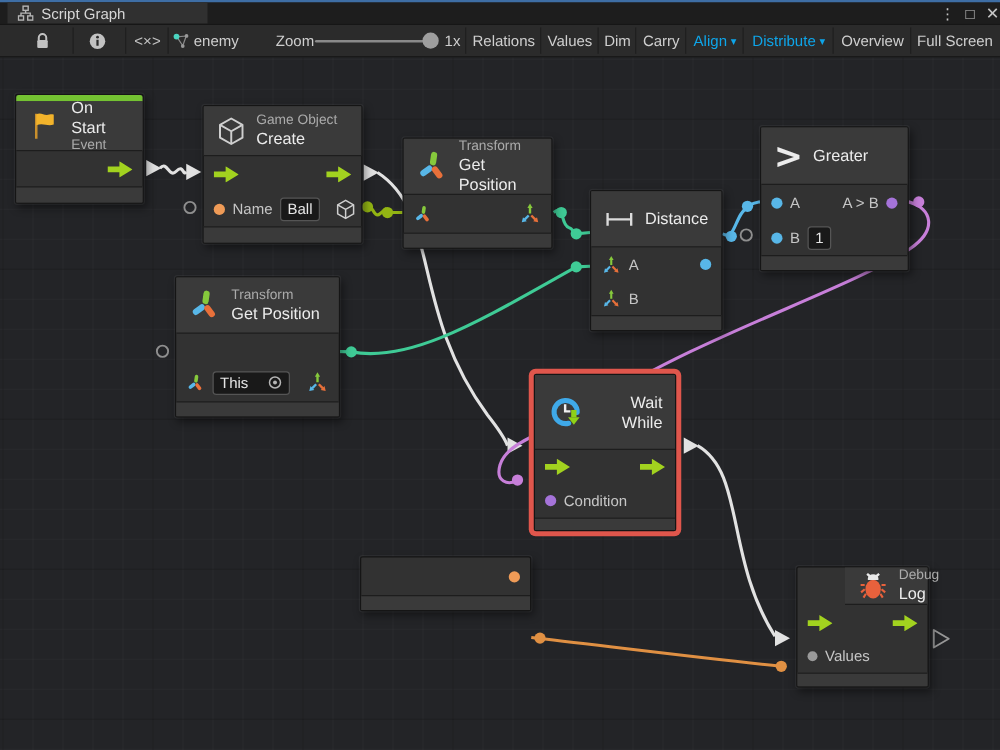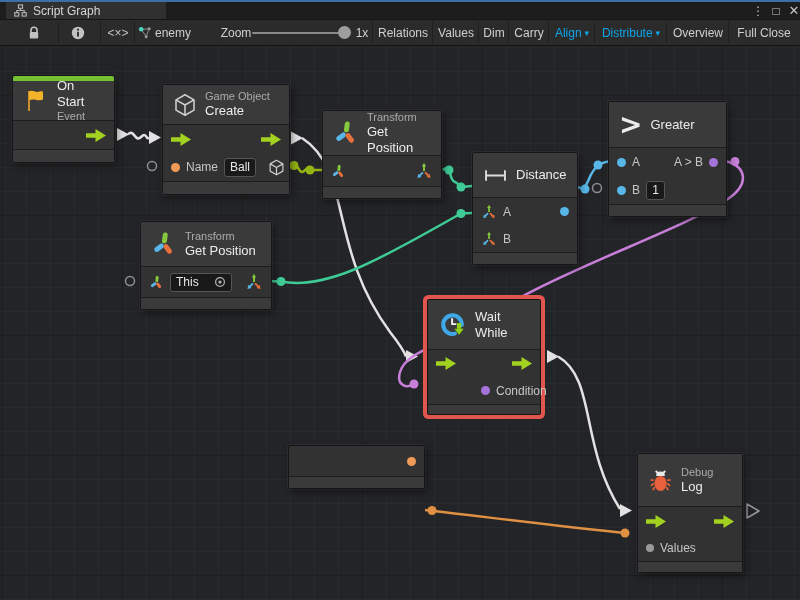--- a/index.html
+++ b/index.html
@@ -121,21 +121,21 @@
         <span style="font-size:9px;">▾</span>
     </div>
     <div class="tsep" style="left:594px;"></div>
     <div class="tbtn disabled" style="left:596px;width:70px;">
       <span>Distribute</span>
         <span style="font-size:9px;">▾</span>
     </div>
     <div class="tsep" style="left:666px;"></div>
     <div class="tbtn" style="left:668px;width:60px;">Overview</div>
     <div class="tsep" style="left:728px;"></div>
-    <div class="tbtn" style="left:730px;width:68px;">Full Close</div>
+    <div class="tbtn" style="left:730px;width:68px;">Full Screen</div>
   </div>
 
   <div id="canvas"></div>
 
   <svg id="wires">
 
     <polygon points="117,128 117,141 129,134.5" fill="#e2e2e2"></polygon>
     <path d="M128,134.5 C134,128 135,143 141,137 S146,141 149,137.5" stroke="#e2e2e2" stroke-width="2.5" fill="none"></path>
     <polygon points="149,131 149,144 161,137.5" fill="#e2e2e2"></polygon>
 
@@ -341,21 +341,21 @@
           <rect x="8.9" y="1.2" width="4.2" height="9.2" rx="2.1" fill="#86c93c" transform="rotate(8 11 11)"></rect>
           <rect x="8.9" y="11.6" width="4.2" height="9.2" rx="2.1" fill="#58b7e8" transform="rotate(53 11 11)"></rect>
           <rect x="8.9" y="11.6" width="4.2" height="9.2" rx="2.1" fill="#e8703a" transform="rotate(-37 11 11)"></rect>
         </svg>
       </span>
       <div>
         <div class="ncat">Transform</div>
         <div class="ntitle">Get Position</div>
       </div>
     </div>
-    <div class="nrow" style="height:30px;">
+    <div class="nrow" style="height:30px;margin-top:24px;">
       <span style="display:flex;">
         <svg width="15" height="15" viewBox="0 0 22 22">
           <rect x="8.9" y="1.2" width="4.2" height="9.2" rx="2.1" fill="#86c93c" transform="rotate(8 11 11)"></rect>
           <rect x="8.9" y="11.6" width="4.2" height="9.2" rx="2.1" fill="#58b7e8" transform="rotate(53 11 11)"></rect>
           <rect x="8.9" y="11.6" width="4.2" height="9.2" rx="2.1" fill="#e8703a" transform="rotate(-37 11 11)"></rect>
         </svg>
       </span>
       <span class="field" style="width:62px;justify-content:space-between;">
         <span>This</span>
         <svg width="12" height="12" viewBox="0 0 12 12">
@@ -372,57 +372,57 @@
             <path d="M2.3 15 L3.2 11.2 L6.1 14.1 Z" fill="#58b7e8"></path>
           <path d="M9.5 9.8 L12.6 12.9" stroke="#e8703a" stroke-width="1.8"></path>
             <path d="M14.7 15 L13.8 11.2 L10.9 14.1 Z" fill="#e8703a"></path>
         </svg>
       </span>
     </div>
     <div class="nfooter" style="height:12px;"></div>
   </div>
 
   <div class="node selected" style="left:427px;top:299px;width:114px;">
-    <div class="nheader" style="height:50px;">
+    <div class="nheader" style="height:60px;text-align:right;">
       <span style="display:flex;">
         <svg width="29" height="29" viewBox="0 0 30 30">
           <path d="M24.6 15.5 A 9.6 9.6 0 1 0 17.5 24.4" stroke="#3fa9e8" stroke-width="4.2" fill="none" stroke-linecap="round"></path>
           <path d="M14.6 8.6 V14.6 H19" stroke="#f0f0f0" stroke-width="2" fill="none"></path>
           <path d="M21.8 13.5 V19.5" stroke="#8fd117" stroke-width="4.4"></path>
           <path d="M21.8 25.6 L17 19.4 H26.6 Z" fill="#8fd117"></path>
         </svg>
       </span>
       <div class="ntitle">Wait While</div>
     </div>
     <div class="nrow" style="height:27px;">
       <svg class="flow" width="20" height="13" viewBox="0 0 20 13">
         <path d="M0 4.2 H9.5 V0 L20 6.5 L9.5 13 V8.8 H0 Z"></path>
         </svg>
       <span class="spacer"></span>
       <svg class="flow" width="20" height="13" viewBox="0 0 20 13">
         <path d="M0 4.2 H9.5 V0 L20 6.5 L9.5 13 V8.8 H0 Z"></path>
         </svg>
     </div>
-    <div class="nrow" style="height:27px;margin-left:45px;">
+    <div class="nrow" style="height:27px;">
       <span class="dot" style="background:#a573d9;"></span>
       <span>Condition</span>
     </div>
     <div class="nfooter" style="height:10px;"></div>
   </div>
 
   <div class="node" style="left:288px;top:445px;width:137px;">
     <div class="nrow" style="height:30px;">
       <span class="spacer"></span>
       <span class="dot" style="background:#ef9b57;"></span>
     </div>
     <div class="nfooter" style="height:12px;"></div>
   </div>
 
   <div class="node" style="left:637px;top:453px;width:106px;">
-    <div class="nheader" style="height:53px;">
+    <div class="nheader" style="height:30px;margin-left:38px;">
       <span style="display:flex;">
         <svg width="25" height="25" viewBox="0 0 26 26">
           <g stroke="#e8613c" stroke-width="1.8" fill="none">
             <path d="M6 12.5 H2.6 M6 16 L3 18.6 M7 19.8 L5 23 M20 12.5 H23.4 M20 16 L23 18.6 M19 19.8 L21 23"></path>
           </g>
           <ellipse cx="13" cy="16" rx="6.4" ry="7.8" fill="#e8613c"></ellipse>
           <path d="M8 3.2 L10.6 5.4 M18 3.2 L15.4 5.4" stroke="#e9e9e9" stroke-width="2"></path>
           <path d="M8.6 7 a4.4 3.4 0 0 1 8.8 0 v1.4 h-8.8 z" fill="#e9e9e9"></path>
         </svg>
       </span>

